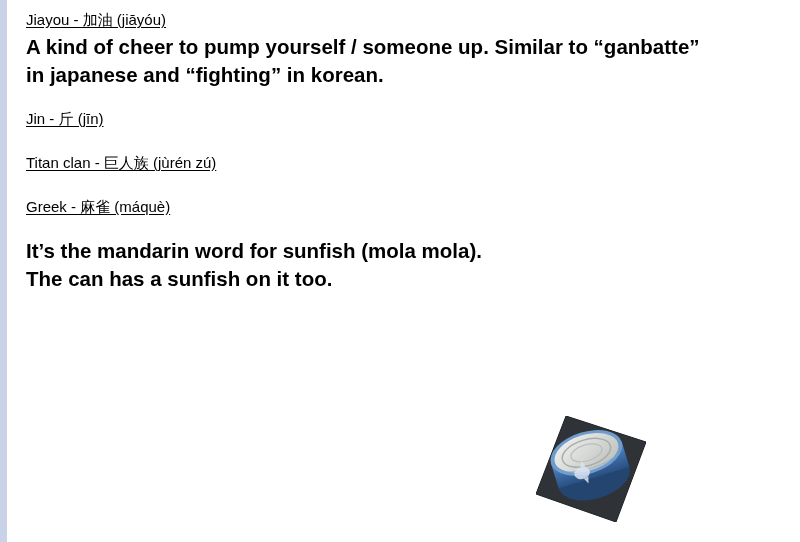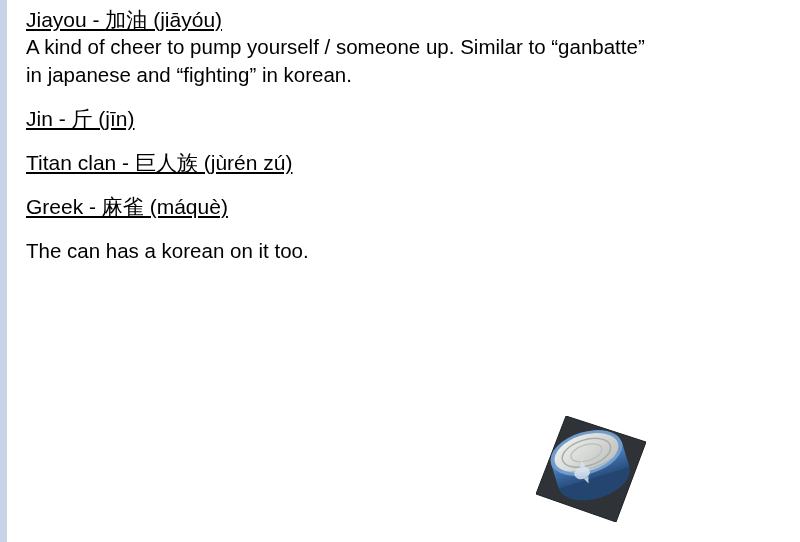--- a/index.html
+++ b/index.html
@@ -34,35 +34,36 @@
     top: 6px;
     width: 752px;
   }
   .entry {
     margin-bottom: 17px;
   }
   .entry:last-child {
     margin-bottom: 0;
   }
   .term {
-    font-size: 21px;
+    font-size: 15px;
     line-height: 27px;
     color: #000000;
     text-decoration: underline;
     text-underline-offset: 2px;
     white-space: nowrap;
   }
   .desc {
     font-size: 20.5px;
     line-height: 27.5px;
     color: #000000;
   }
   .desc-line {
     display: block;
     white-space: pre;
+    font-weight: bold;
   }
   .can-image {
     position: absolute;
     left: 536px;
     top: 416px;
     width: 110px;
     height: 106px;
   }
 </style>
 </head>
@@ -89,21 +90,22 @@
     <div class="entry">
       <div class="term">Titan clan - 巨人族 (jùrén zú)</div>
     </div>
 
     <div class="entry">
       <div class="term">Greek - 麻雀 (máquè)</div>
     </div>
 
     <div class="entry">
       <div class="desc">
-        <span class="desc-line">The can has a korean on it too.</span>
+        <span class="desc-line">It’s the mandarin word for sunfish (mola mola).</span>
+        <span class="desc-line">The can has a sunfish on it too.</span>
       </div>
     </div>
 
   </div>
 
   <div class="can-image">
     <svg width="110" height="106" viewBox="0 0 110 106" xmlns="http://www.w3.org/2000/svg" aria-hidden="true">
       <defs>
         <linearGradient id="lidGrad" x1="0" y1="0" x2="1" y2="1">
           <stop offset="0" stop-color="#f4f4f2"></stop>

